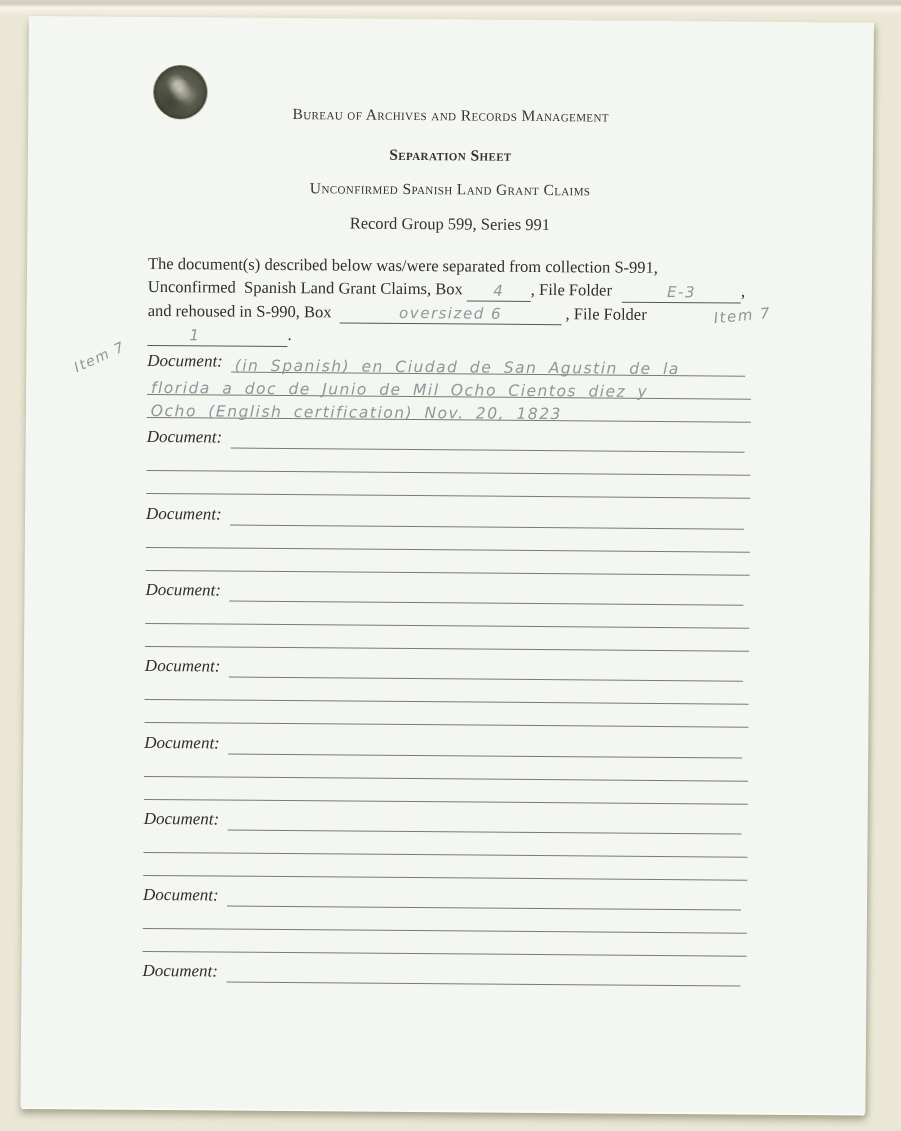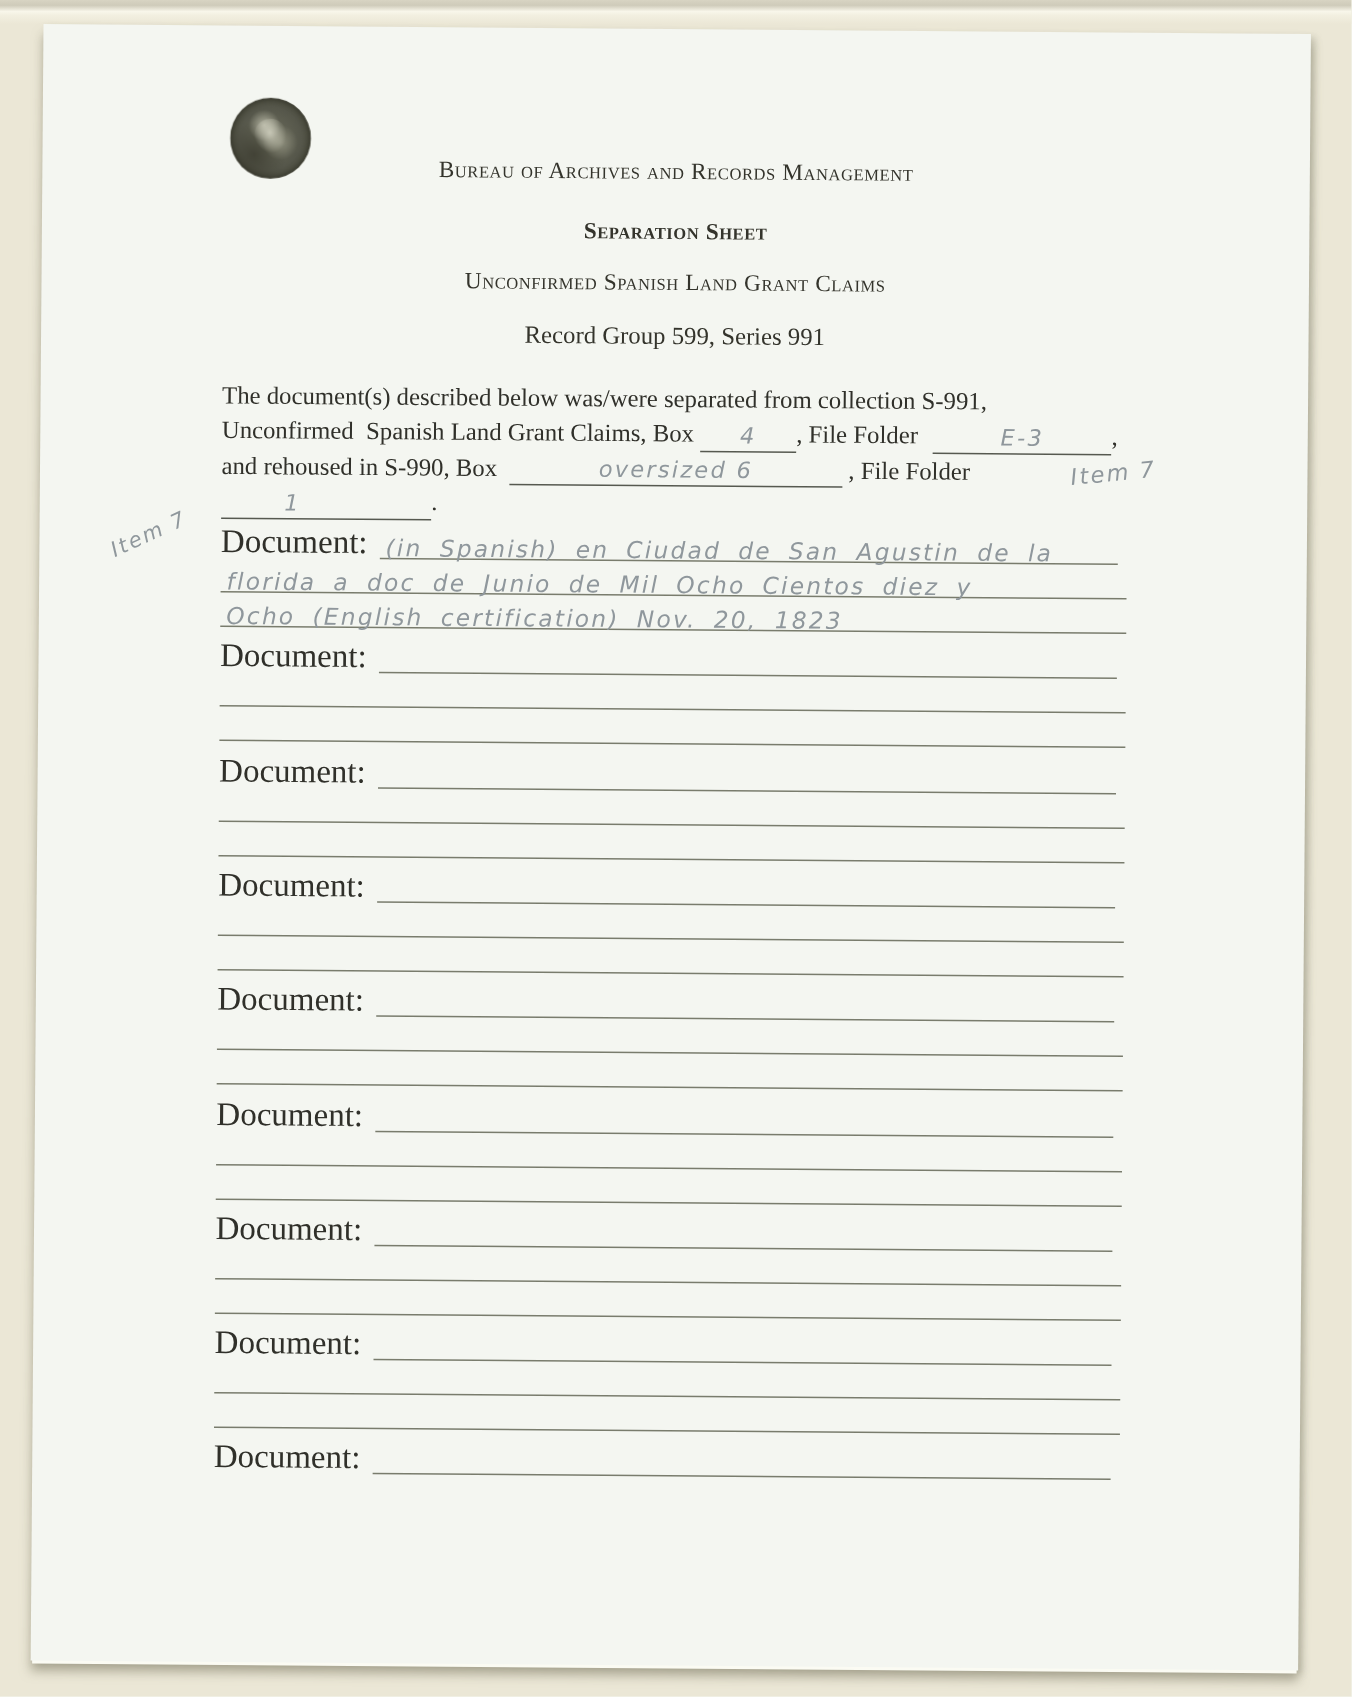--- a/index.html
+++ b/index.html
@@ -66,21 +66,21 @@
     position:absolute; left:566px; top:25px; transform:rotate(-6deg);
     font-size:15px;
   }
   .margin-note {
     position:absolute; left:46px; top:332px;
     transform:rotate(-25deg); font-size:14px; white-space:nowrap;
   }
   
   .doc-row { position:absolute; left:121px; width:604px; color:#30302a; }
   .doc-row .l1 { display:flex; align-items:flex-end; height:22px; }
-  .doc-label { font-size:22px; line-height:22px; white-space:nowrap; }
+  .doc-label { font-size:17px; line-height:22px; white-space:nowrap;font-style:italic; }
   .fill {
     flex:1; border-bottom:1px solid #797c6d; margin-left:8px; margin-right:6px;
     position:relative; height:22px;
   }
   .fill .hw { position:absolute; left:4px; bottom:-3px; white-space:nowrap; font-size:15.5px; word-spacing:5px; }
   .ruled { position:relative; height:23px; border-bottom:1px solid #797c6d; }
   .ruled .hw { position:absolute; left:4px; bottom:-3px; white-space:nowrap; font-size:15.5px; word-spacing:5px; }
 </style>
 </head>
 <body>

